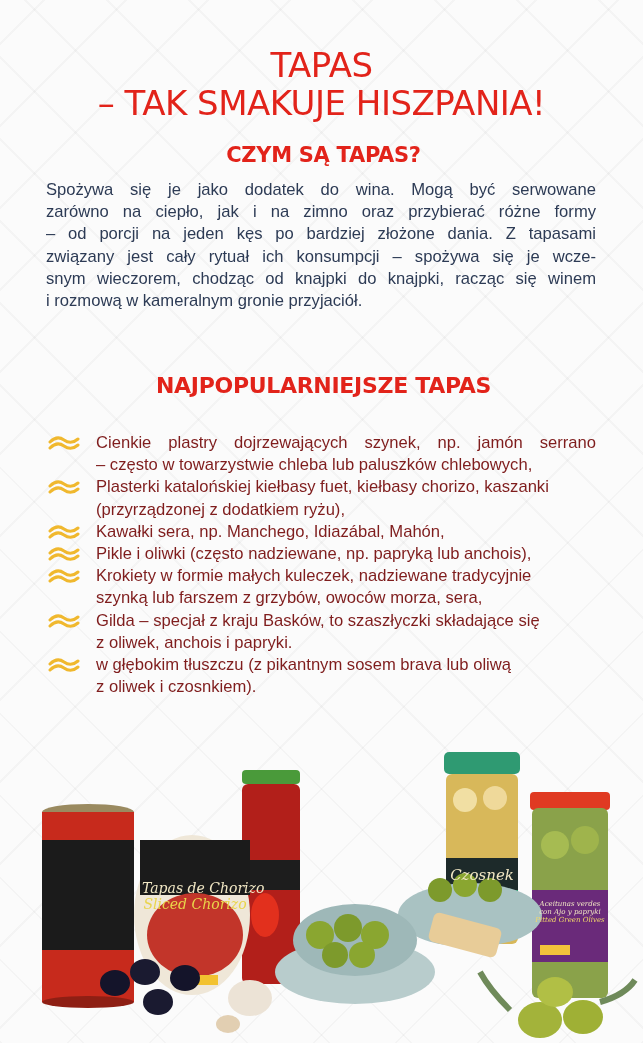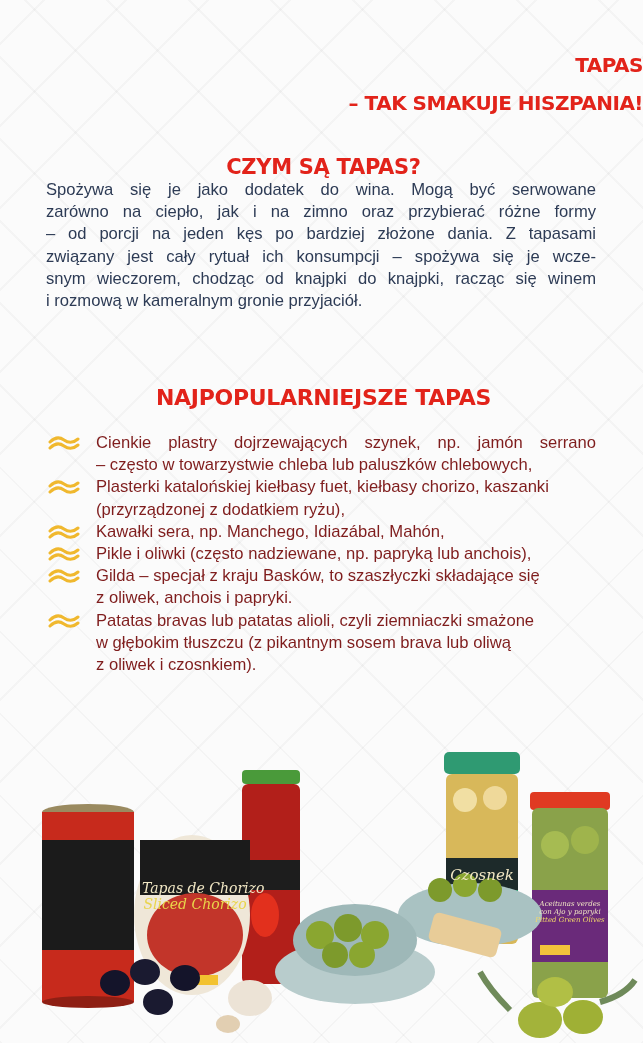--- a/index.html
+++ b/index.html
@@ -8,28 +8,28 @@
     background-color: #fbfbfb;
     background-image:
       repeating-linear-gradient(45deg, rgba(0,0,0,0.028) 0 2px, transparent 2px 58px),
       repeating-linear-gradient(-45deg, rgba(0,0,0,0.028) 0 2px, transparent 2px 58px);
     font-family: "Liberation Sans", sans-serif;
     color: #2d3b55;
   }
   .page { position: absolute; inset: 0; }
   .title {
     position: absolute; left: 0; right: 0; top: 46px;
-    text-align: right; color: #e2231a; font-weight: bold;
-    font-family: "DejaVu Sans", sans-serif; font-size: 20px; line-height: 38px;
+    text-align: center; color: #e2231a; font-weight: normal;
+    font-family: "DejaVu Sans", sans-serif; font-size: 34px; line-height: 38px;
     letter-spacing: -0.5px;
   }
   .h2 {
     position: absolute; left: 4px; right: 0; text-align: center;
     color: #e2231a; font-weight: bold; font-family: "DejaVu Sans", sans-serif;
-    font-size: 21px; letter-spacing: -0.3px; margin-top: 12px;
+    font-size: 21px; letter-spacing: -0.3px;
   }
   .intro {
     position: absolute; left: 46px; width: 550px; top: 179px;
     font-size: 16.6px; line-height: 22.2px; text-align: justify;
     color: #2d3b55;
   }
   .intro span.line { display: block; text-align-last: justify; white-space: nowrap; }
   .intro span.line.last { text-align-last: left; }
   .list { position: absolute; left: 48px; top: 432px; width: 548px; margin: 0; padding: 0; list-style: none; }
   .list li { position: relative; padding-left: 48px; font-size: 16.6px; line-height: 22.2px; color: #7f1d1d; }
@@ -90,29 +90,36 @@
           <path d="M2 8 Q9 1 16 6 T30 5" stroke="#f0b82e" stroke-width="3" fill="none" stroke-linecap="round"></path>
           <path d="M2 14 Q9 7 16 12 T30 11" stroke="#f0b82e" stroke-width="3" fill="none" stroke-linecap="round"></path>
         </svg>
       <span class="l">Pikle i oliwki (często nadziewane, np. papryką lub anchois),</span>
     </li>
     <li>
       <svg class="bullet-icon" viewBox="0 0 32 18">
           <path d="M2 8 Q9 1 16 6 T30 5" stroke="#f0b82e" stroke-width="3" fill="none" stroke-linecap="round"></path>
           <path d="M2 14 Q9 7 16 12 T30 11" stroke="#f0b82e" stroke-width="3" fill="none" stroke-linecap="round"></path>
         </svg>
+      <span class="l">Krokiety w formie małych kuleczek, nadziewane tradycyjnie</span>
+      <span class="l">szynką lub farszem z grzybów, owoców morza, sera,</span>
+    </li>
+    <li>
+      <svg class="bullet-icon" viewBox="0 0 32 18">
+          <path d="M2 8 Q9 1 16 6 T30 5" stroke="#f0b82e" stroke-width="3" fill="none" stroke-linecap="round"></path>
+          <path d="M2 14 Q9 7 16 12 T30 11" stroke="#f0b82e" stroke-width="3" fill="none" stroke-linecap="round"></path>
+        </svg>
       <span class="l">Gilda – specjał z kraju Basków, to szaszłyczki składające się</span>
       <span class="l">z oliwek, anchois i papryki.</span>
     </li>
     <li>
       <svg class="bullet-icon" viewBox="0 0 32 18">
           <path d="M2 8 Q9 1 16 6 T30 5" stroke="#f0b82e" stroke-width="3" fill="none" stroke-linecap="round"></path>
           <path d="M2 14 Q9 7 16 12 T30 11" stroke="#f0b82e" stroke-width="3" fill="none" stroke-linecap="round"></path>
         </svg>
-      <span class="l">Patatas bravas lub patatas alioli, czyli ziemniaczki smażone</span>
       <span class="l">w głębokim tłuszczu (z pikantnym sosem brava lub oliwą</span>
       <span class="l">z oliwek i czosnkiem).</span>
     </li>
   </ul>
 
   <div class="products">
     <svg width="643" height="303" viewBox="0 0 643 303">
 
       <g>
         <rect x="530" y="52" width="80" height="18" rx="4" fill="#e03a22"></rect>

